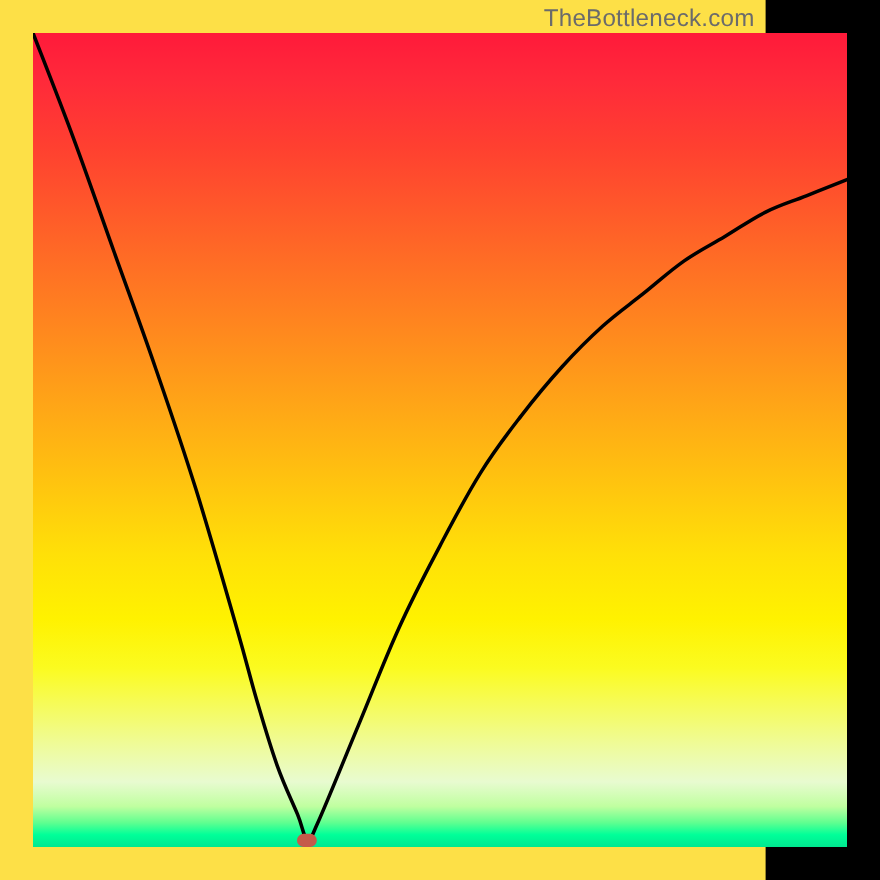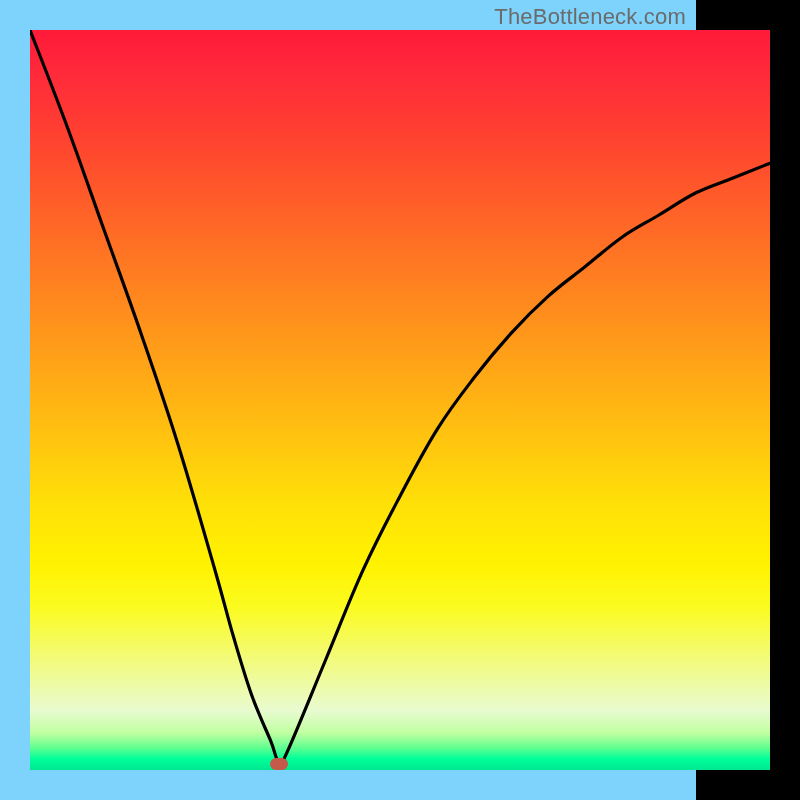--- a/index.html
+++ b/index.html
@@ -10,21 +10,21 @@
     background: #000;
     font-family: Arial, Helvetica, sans-serif;
     position: relative;
   }
   .frame {
     position: absolute;
     top: 0;
     left: 0;
     width: 696px;
     height: 800px;
-    background: #7dd3fc;
+    background: #fde047;
   }
   .plot-area {
     position: absolute;
     top: 30px;
     left: 30px;
     width: 740px;
     height: 740px;
     overflow: hidden;
   }
   .gradient {

